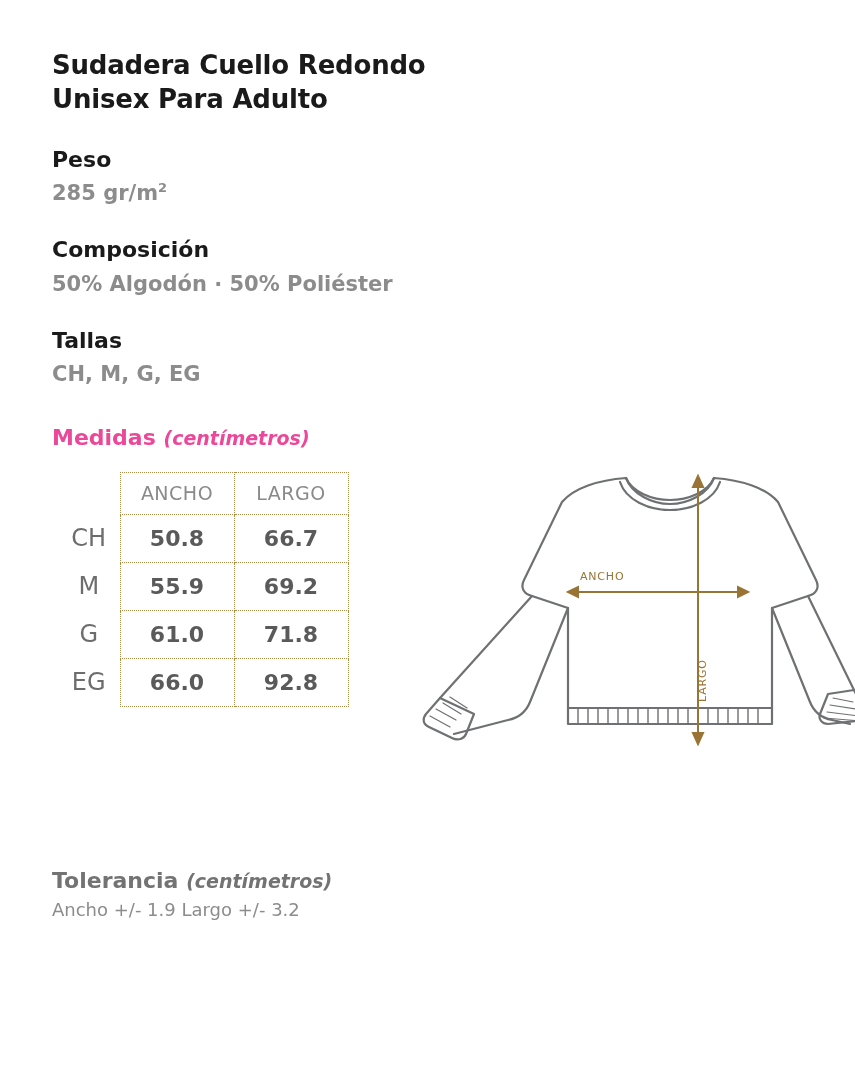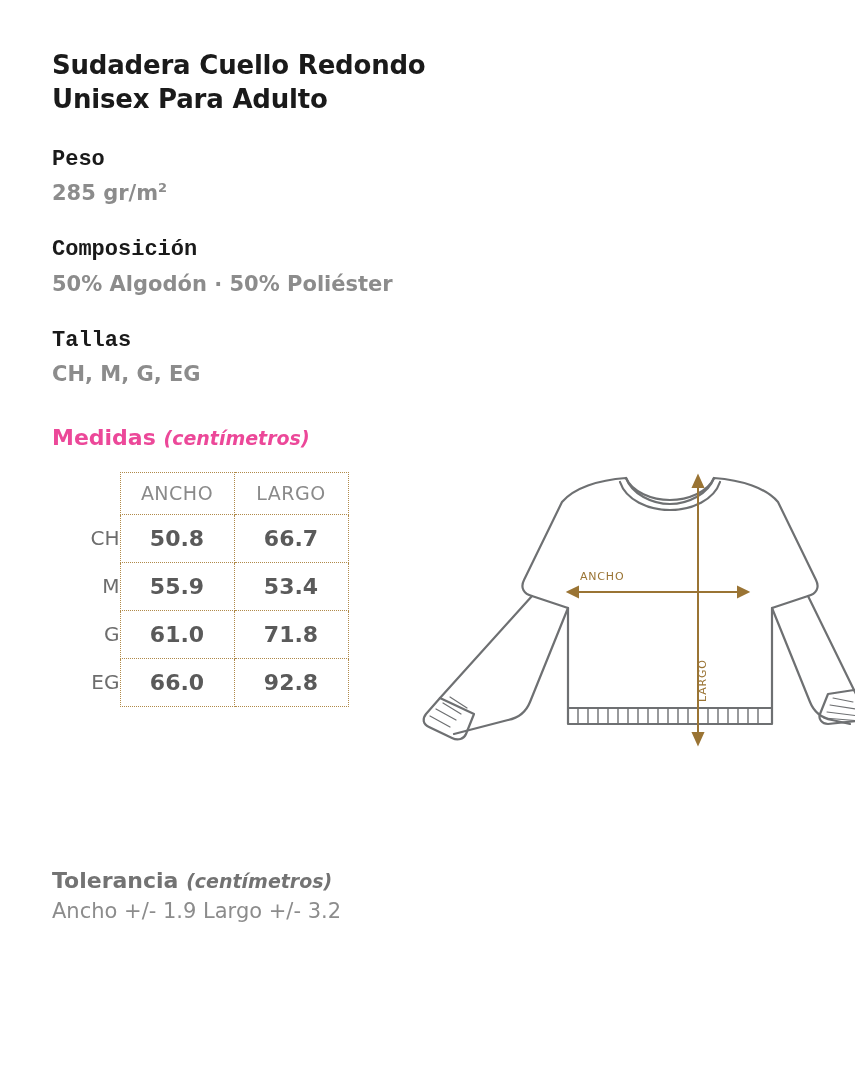--- a/index.html
+++ b/index.html
@@ -39,21 +39,20 @@
   
   .spec {
     margin-top: 30px;
   }
   .spec-label {
     font-size: 22px;
     font-weight: bold;
     color: #1a1a1a;
     line-height: 1.2;
     margin: 0;
-    font-family: Liberation Mono, monospace;
   }
   .spec-value {
     font-size: 21px;
     color: #8c8c8c;
     line-height: 1.35;
     margin: 6px 0 0 0;
     font-weight: bold;
   }
   .spec-value sup {
     font-size: 13px;
@@ -89,24 +88,24 @@
     font-size: 20px;
     color: #6d6d6d;
   }
   .size-table th, .size-table td {
     padding: 0;
     text-align: center;
     font-weight: normal;
   }
   .size-table .rowlabel {
     width: 64px;
-    text-align: right;
+    text-align: center;
     padding-left: 2px;
     color: #6d6d6d;
-    font-size: 20px;
+    font-size: 24px;
     border: none;
   }
   .size-table thead th.rowlabel { border: none; }
   .size-table .colhead {
     font-size: 19px;
     color: #8a8a8a;
     letter-spacing: 0.5px;
     height: 42px;
     vertical-align: middle;
   }
@@ -145,21 +144,21 @@
     font-size: 22px;
     font-weight: bold;
     color: #737373;
   }
   .tolerance-label .units {
     font-size: 19px;
     font-style: italic;
     font-weight: bold;
   }
   .tolerance-value {
-    font-size: 21px;
+    font-size: 18px;
     color: #8c8c8c;
     margin-top: 6px;
   }
 </style>
 </head>
 <body>
 
 <div class="page">
 
   <h1 class="title">
@@ -199,21 +198,21 @@
       </thead>
       <tbody>
         <tr>
           <td class="rowlabel">CH</td>
           <td class="val cell-b">50.8</td>
           <td class="val cell-b">66.7</td>
         </tr>
         <tr>
           <td class="rowlabel">M</td>
           <td class="val cell-b">55.9</td>
-          <td class="val cell-b">53.4</td>
+          <td class="val cell-b">69.2</td>
         </tr>
         <tr>
           <td class="rowlabel">G</td>
           <td class="val cell-b">61.0</td>
           <td class="val cell-b">71.8</td>
         </tr>
         <tr>
           <td class="rowlabel">EG</td>
           <td class="val cell-b">66.0</td>
           <td class="val cell-b">92.8</td>

